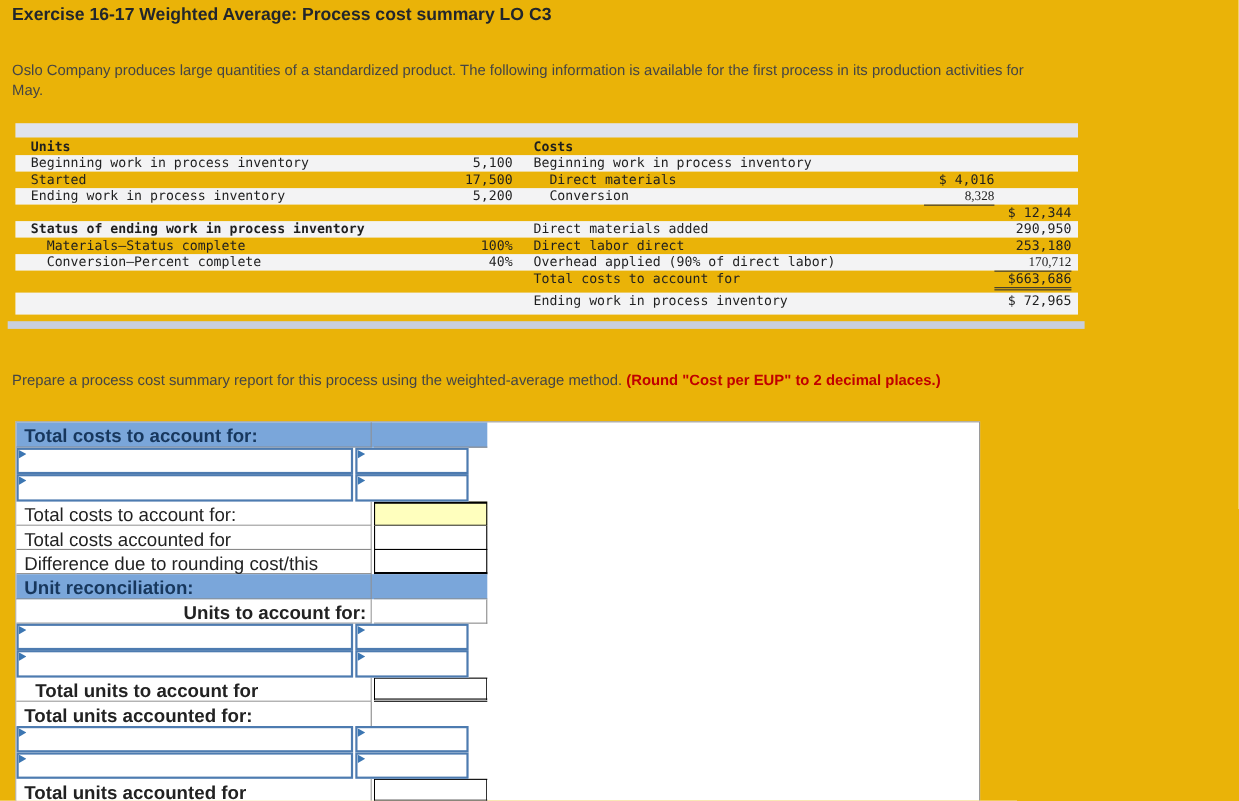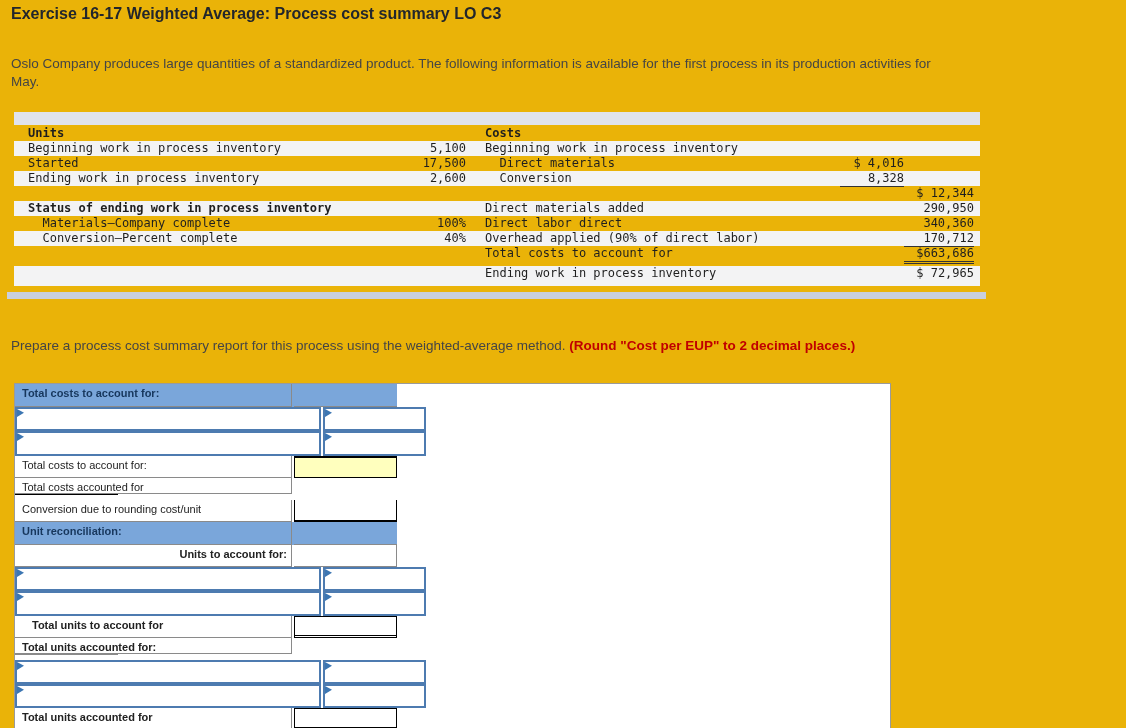--- a/index.html
+++ b/index.html
@@ -35,29 +35,29 @@
   .dt-row.tall{height:20px;}
   .dt-row.stripe{background:var(--stripe);}
   .dt-row .c{flex:none;white-space:pre;overflow:visible;}
   .c.l-label{width:290px;}
   .c.l-val{width:148px;text-align:right;}
   .c.spacer{width:19px;}
   .c.r-label{width:355px;}
   .c.r-inner{width:64px;text-align:right;}
   .c.r-outer{width:70px;text-align:right;}
   .c .v{display:block;width:100%;}
-  .c .v.rs{border-bottom:1px solid #333;}
+  .c .v.rs{border-bottom:1px solid #333;font-family:Liberation Serif, serif;}
   .c .v.rd{border-bottom:3px double #333;}
   .b{font-weight:bold;}
 
   
   .panel{position:absolute;left:14px;top:383px;width:877px;height:400px;background:#fff;
          border:1px solid var(--panel_border);box-sizing:border-box;}
   .ws-row{display:flex;align-items:stretch;}
-  .ws-label{width:277px;box-sizing:border-box;padding:3px 4px 0 7px;font-size:11px;color:#222;
+  .ws-label{width:323px;box-sizing:border-box;padding:3px 4px 0 7px;font-size:17px;color:#222;
             border-right:1px solid var(--grid);border-bottom:1px solid var(--grid);background:#fff;}
   .ws-gap{width:2px;background:#fff;}
   .ws-val{width:103px;box-sizing:border-box;background:#fff;}
   .ws-row.hdr .ws-label{background:var(--blue_header);font-weight:bold;color:var(--navy);}
   .ws-row.hdr .ws-gap,.ws-row.hdr .ws-val{background:var(--blue_header);}
   .ws-row.hdr .ws-val{border-bottom:1px solid var(--grid);}
   .lbl.bold{font-weight:bold;}
   .lbl.indent{margin-left:10px;text-align:right;}
   .ws-val.plainv{border-bottom:1px solid var(--grid);border-right:1px solid var(--grid);}
   .ws-val.cell-yellow{background:var(--yellow);border:1px solid #000;border-top-width:2px;}
@@ -99,21 +99,21 @@
         <div class="dt-row">
           <span class="c l-label"><span class="v">Started</span></span>
           <span class="c l-val"><span class="v">17,500</span></span>
           <span class="c spacer"><span class="v"></span></span>
           <span class="c r-label"><span class="v">  Direct materials</span></span>
           <span class="c r-inner"><span class="v">$ 4,016</span></span>
           <span class="c r-outer"><span class="v"></span></span>
         </div>
         <div class="dt-row stripe">
           <span class="c l-label"><span class="v">Ending work in process inventory</span></span>
-          <span class="c l-val"><span class="v">2,600</span></span>
+          <span class="c l-val"><span class="v">5,200</span></span>
           <span class="c spacer"><span class="v"></span></span>
           <span class="c r-label"><span class="v">  Conversion</span></span>
           <span class="c r-inner"><span class="v rs">8,328</span></span>
           <span class="c r-outer"><span class="v"></span></span>
         </div>
         <div class="dt-row">
           <span class="c l-label"><span class="v"></span></span>
           <span class="c l-val"><span class="v"></span></span>
           <span class="c spacer"><span class="v"></span></span>
           <span class="c r-label"><span class="v"></span></span>
@@ -122,26 +122,26 @@
         </div>
         <div class="dt-row stripe">
           <span class="c l-label b"><span class="v">Status of ending work in process inventory</span></span>
           <span class="c l-val"><span class="v"></span></span>
           <span class="c spacer"><span class="v"></span></span>
           <span class="c r-label"><span class="v">Direct materials added</span></span>
           <span class="c r-inner"><span class="v"></span></span>
           <span class="c r-outer"><span class="v">290,950</span></span>
         </div>
         <div class="dt-row">
-          <span class="c l-label"><span class="v">  Materials—Company complete</span></span>
+          <span class="c l-label"><span class="v">  Materials—Status complete</span></span>
           <span class="c l-val"><span class="v">100%</span></span>
           <span class="c spacer"><span class="v"></span></span>
           <span class="c r-label"><span class="v">Direct labor direct</span></span>
           <span class="c r-inner"><span class="v"></span></span>
-          <span class="c r-outer"><span class="v">340,360</span></span>
+          <span class="c r-outer"><span class="v">253,180</span></span>
         </div>
         <div class="dt-row stripe">
           <span class="c l-label"><span class="v">  Conversion—Percent complete</span></span>
           <span class="c l-val"><span class="v">40%</span></span>
           <span class="c spacer"><span class="v"></span></span>
           <span class="c r-label"><span class="v">Overhead applied (90% of direct labor)</span></span>
           <span class="c r-inner"><span class="v"></span></span>
           <span class="c r-outer"><span class="v rs">170,712</span></span>
         </div>
         <div class="dt-row tall">
@@ -189,27 +189,27 @@
           <div class="ws-gap"></div>
           <div class="ws-dd ws-dd-val">
             <span class="flag"></span>
           </div>
         </div>
         <div class="ws-row" style="height: 22px;">
           <div class="ws-label"><span class="lbl">Total costs to account for:</span></div>
           <div class="ws-gap"></div>
           <div class="ws-val cell-yellow"></div>
         </div>
-        <div class="ws-row" style="height: 22px; flex-direction: column;">
+        <div class="ws-row" style="height: 22px;">
           <div class="ws-label"><span class="lbl">Total costs accounted for</span></div>
           <div class="ws-gap"></div>
           <div class="ws-val cell-mid"></div>
         </div>
         <div class="ws-row" style="height: 22px;">
-          <div class="ws-label"><span class="lbl">Conversion due to rounding cost/unit</span></div>
+          <div class="ws-label"><span class="lbl">Difference due to rounding cost/this</span></div>
           <div class="ws-gap"></div>
           <div class="ws-val cell-thickb"></div>
         </div>
         <div class="ws-row hdr" style="height: 23px;">
           <div class="ws-label"><span class="lbl">Unit reconciliation:</span></div>
           <div class="ws-gap"></div>
           <div class="ws-val"></div>
         </div>
         <div class="ws-row" style="height: 22px; text-align: right;">
           <div class="ws-label"><span class="lbl bold">Units to account for:</span></div>

